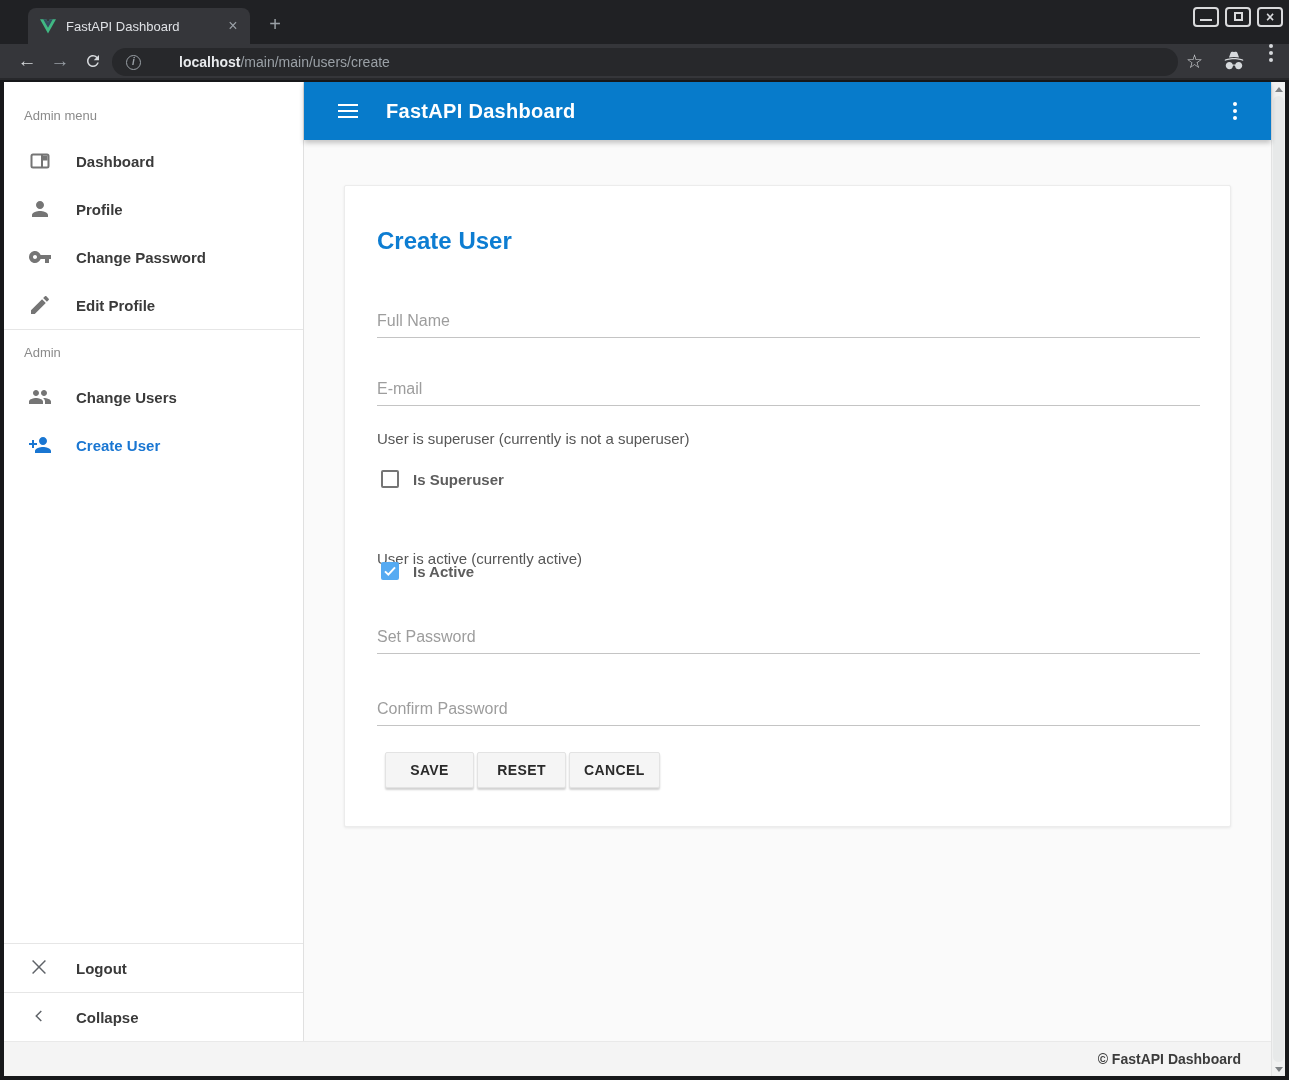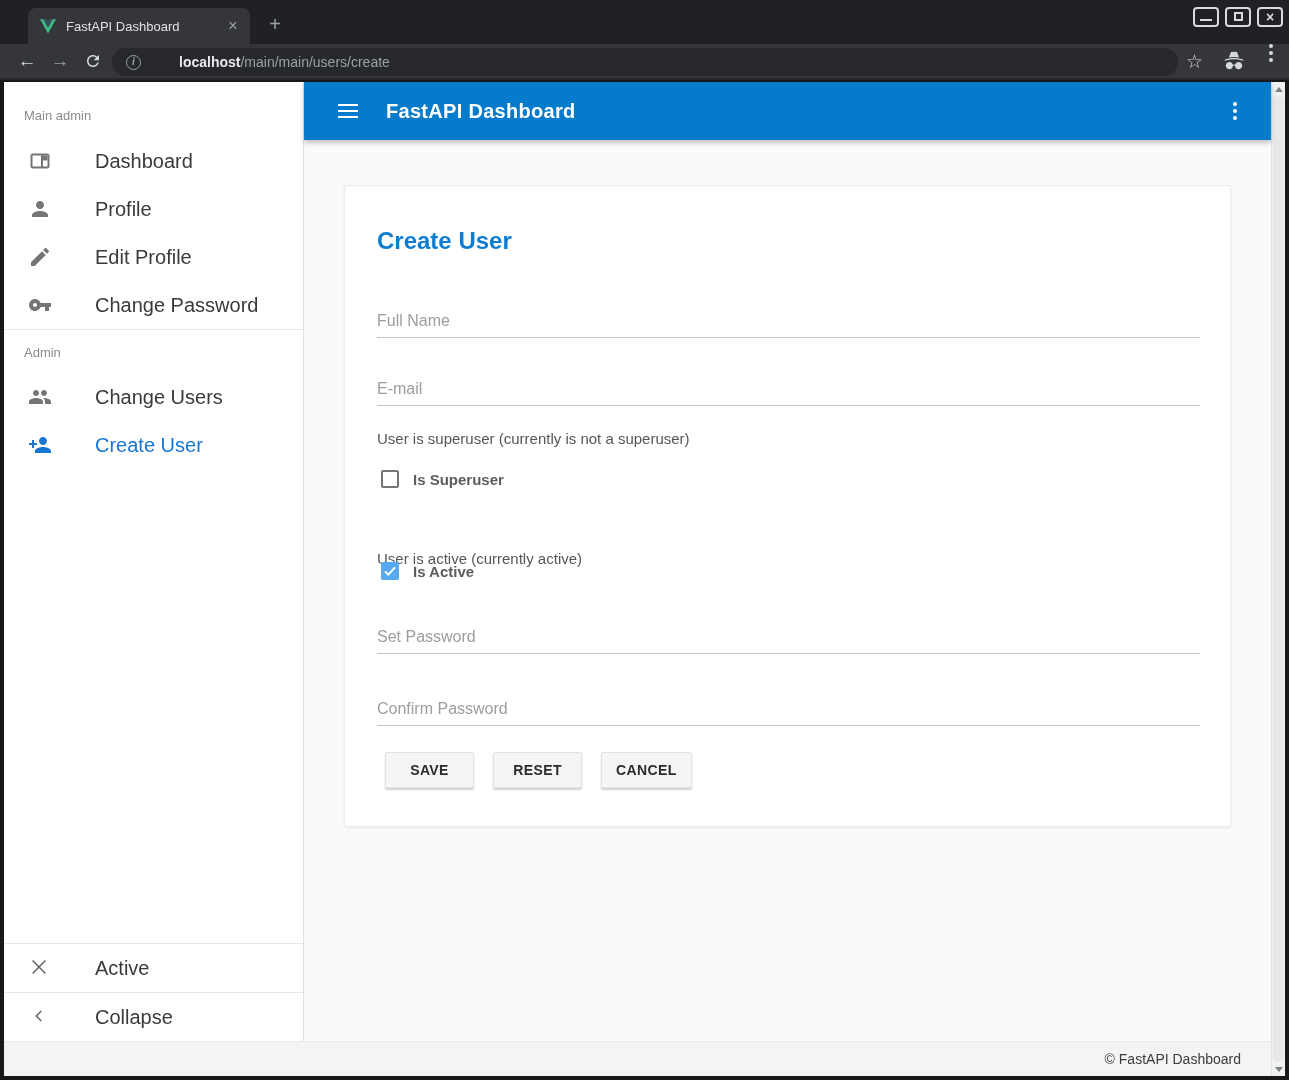--- a/index.html
+++ b/index.html
@@ -43,21 +43,21 @@
   .tri-down { position:absolute; left:3px; top:5px; width:0; height:0; border-left:4px solid transparent; border-right:4px solid transparent; border-top:5px solid #7d8184; }
   .sb-thumb { position:absolute; left:1px; top:14px; bottom:14px; width:11px; background:#e7e9e9; border-radius:6px; }
 
   
   .sidebar { position:absolute; left:0; top:0; width:300px; height:959px; background:#ffffff;
              border-right:1px solid #e0e0e0; display:flex; flex-direction:column; }
   .section-header { color:#8b8b8b; font-size:13px; padding:26px 0 14px 20px; }
   .section-header.admin { padding:15px 0 13px 20px; }
   .nav-item { height:48px; display:flex; align-items:center; padding-left:24px; cursor:pointer; }
   .nav-item .nav-icon { width:24px; height:24px; flex:none; }
-  .nav-item .nav-label { margin-left:43px; font-size:20px; color:#3a3a3a; }
+  .nav-item .nav-label { margin-left:24px; font-size:15px; color:#3a3a3a;font-weight:bold; }
   .nav-item.active .nav-label { color:#1976d2; }
   .divider { height:1px; background:#e6e6e6; }
   .side-spacer { flex:1; }
 
   
   .appbar { position:absolute; left:300px; top:0; right:14px; height:58px; background:#077bcb;
             box-shadow:0 3px 5px rgba(0,0,0,0.22); display:flex; align-items:center; z-index:3; }
   .hamburger { width:20px; height:14px; margin-left:34px; position:relative; }
   .hamburger span { position:absolute; left:0; width:20px; height:2px; background:#fff; }
   .hamburger span:nth-child(1){top:0;} .hamburger span:nth-child(2){top:6px;} .hamburger span:nth-child(3){top:12px;}
@@ -79,29 +79,29 @@
   .f-setpw { top:434px; } .f-confirmpw { top:506px; }
   .hint { position:absolute; left:32px; font-size:15px; color:#565656; }
   .h-super { top:244px; } .h-active { top:324px;margin-top:40px; }
   .check-row { position:absolute; left:36px; display:flex; align-items:center;font-weight:bold; }
   .c-super { top:284px; } .c-active { top:376px; }
   .checkbox { width:18px; height:18px; border-radius:2px; flex:none; position:relative; }
   .checkbox.unchecked { border:2px solid #757575; background:#fff; }
   .checkbox.checked { background:#55aaf2; }
   .checkbox.checked svg { position:absolute; left:1px; top:1px; }
   .check-label { margin-left:14px; font-size:15px; color:#5d5d5d; }
-  .btn-row { position:absolute; left:40px; top:566px; display:flex; gap:19px; }
+  .btn-row { position:absolute; left:40px; top:566px; display:flex; gap:3px; }
   .btn { min-width:89px; height:36px; background:#f5f5f5; border:1px solid #e3e3e3; border-radius:2px;
          font-size:14px; font-weight:bold; color:#2a2a2a; letter-spacing:0.4px; padding:0 14px;
          box-shadow:0 2px 2px rgba(0,0,0,0.18); font-family:inherit; }
 
   
   .pagefooter { position:absolute; left:0; right:14px; bottom:0; height:35px; background:#f4f4f4;
                 border-top:1px solid #e9e9e9; display:flex; align-items:center; justify-content:flex-end;
-                padding-right:30px; }
+                padding-right:30px;font-weight:bold; }
   .copyright { font-size:14px; color:#3c3c3c; }
 
   svg { display:block; }
 </style>
 </head>
 <body>
 
 <div class="tabbar">
   <div class="tab">
     <span>
@@ -148,21 +148,21 @@
   <div class="tool-right" style="right:16px;display:flex;flex-direction:column;gap:3px;">
     <i style="width:4px;height:4px;border-radius:50%;background:#d6d9dc;"></i>
     <i style="width:4px;height:4px;border-radius:50%;background:#d6d9dc;"></i>
     <i style="width:4px;height:4px;border-radius:50%;background:#d6d9dc;"></i>
   </div>
 </div>
 
 <div class="page">
 
   <nav class="sidebar">
-    <div class="section-header">Main admin</div>
+    <div class="section-header">Admin menu</div>
 
     <div class="nav-item">
       <span class="nav-icon">
         <svg width="24" height="24" viewBox="0 0 24 24">
           <rect x="3.5" y="5.5" width="17" height="13" rx="1.5" fill="none" stroke="#757575" stroke-width="2"></rect>
           <rect x="14" y="6.5" width="5.5" height="5" fill="#757575"></rect>
           <line x1="14" y1="5.5" x2="14" y2="18.5" stroke="#757575" stroke-width="2"></line>
         </svg>
       </span>
       <span class="nav-label">Dashboard</span>
@@ -173,33 +173,33 @@
         <svg width="24" height="24" viewBox="0 0 24 24">
             <path fill="#757575" d="M12 12c2.21 0 4-1.79 4-4s-1.79-4-4-4-4 1.79-4 4 1.79 4 4 4zm0 2c-2.67 0-8 1.34-8 4v2h16v-2c0-2.66-5.33-4-8-4z"></path>
           </svg>
       </span>
       <span class="nav-label">Profile</span>
     </div>
 
     <div class="nav-item">
       <span class="nav-icon">
         <svg width="24" height="24" viewBox="0 0 24 24">
+            <path fill="#757575" d="M12.65 10C11.83 7.67 9.61 6 7 6c-3.31 0-6 2.69-6 6s2.69 6 6 6c2.61 0 4.83-1.67 5.65-4H17v4h4v-4h2v-4H12.65zM7 14c-1.1 0-2-.9-2-2s.9-2 2-2 2 .9 2 2-.9 2-2 2z"></path>
+          </svg>
+      </span>
+      <span class="nav-label">Change Password</span>
+    </div>
+
+    <div class="nav-item">
+      <span class="nav-icon">
+        <svg width="24" height="24" viewBox="0 0 24 24">
             <path fill="#757575" d="M3 17.25V21h3.75L17.81 9.94l-3.75-3.75L3 17.25zM20.71 7.04c.39-.39.39-1.02 0-1.41l-2.34-2.34c-.39-.39-1.02-.39-1.41 0l-1.83 1.83 3.75 3.75 1.83-1.83z"></path>
           </svg>
       </span>
       <span class="nav-label">Edit Profile</span>
-    </div>
-
-    <div class="nav-item">
-      <span class="nav-icon">
-        <svg width="24" height="24" viewBox="0 0 24 24">
-            <path fill="#757575" d="M12.65 10C11.83 7.67 9.61 6 7 6c-3.31 0-6 2.69-6 6s2.69 6 6 6c2.61 0 4.83-1.67 5.65-4H17v4h4v-4h2v-4H12.65zM7 14c-1.1 0-2-.9-2-2s.9-2 2-2 2 .9 2 2-.9 2-2 2z"></path>
-          </svg>
-      </span>
-      <span class="nav-label">Change Password</span>
     </div>
 
     <div class="divider"></div>
     <div class="section-header admin">Admin</div>
 
     <div class="nav-item">
       <span class="nav-icon">
         <svg width="24" height="24" viewBox="0 0 24 24">
             <path fill="#757575" d="M16 11c1.66 0 2.99-1.34 2.99-3S17.66 5 16 5c-1.66 0-3 1.34-3 3s1.34 3 3 3zm-8 0c1.66 0 2.99-1.34 2.99-3S9.66 5 8 5C6.34 5 5 6.34 5 8s1.34 3 3 3zm0 2c-2.33 0-7 1.17-7 3.5V19h14v-2.5c0-2.33-4.67-3.5-7-3.5zm8 0c-.29 0-.62.02-.97.05 1.16.84 1.97 1.97 1.97 3.45V19h6v-2.5c0-2.33-4.67-3.5-7-3.5z"></path>
           </svg>
@@ -218,21 +218,21 @@
 
     <div class="side-spacer"></div>
 
     <div class="divider"></div>
     <div class="nav-item">
       <span class="nav-icon">
         <svg width="22" height="22" viewBox="0 0 24 24">
             <path stroke="#5f6368" stroke-width="1.6" d="M5 5l14 14M19 5L5 19" fill="none"></path>
           </svg>
       </span>
-      <span class="nav-label">Active</span>
+      <span class="nav-label">Logout</span>
     </div>
     <div class="divider"></div>
     <div class="nav-item">
       <span class="nav-icon">
         <svg width="22" height="22" viewBox="0 0 24 24">
             <path stroke="#5f6368" stroke-width="1.6" d="M14.5 6.5L9 12l5.5 5.5" fill="none"></path>
           </svg>
       </span>
       <span class="nav-label">Collapse</span>
     </div>

